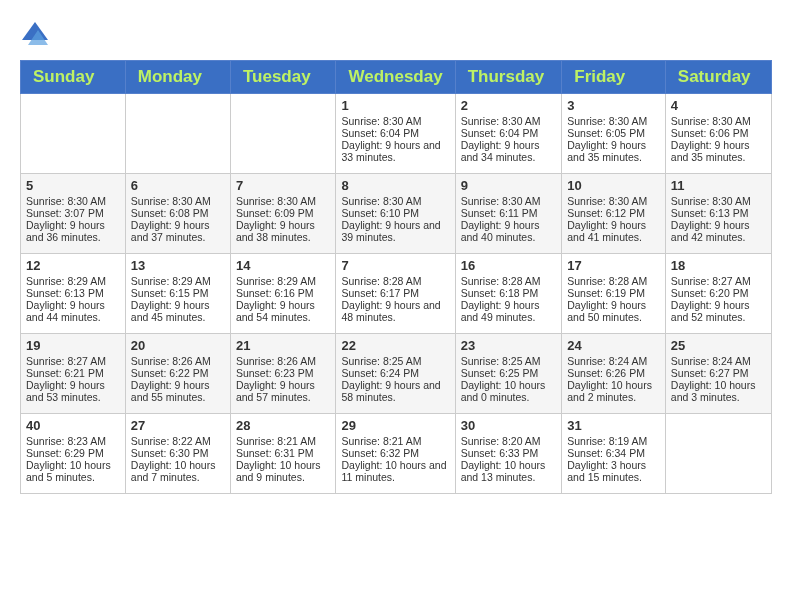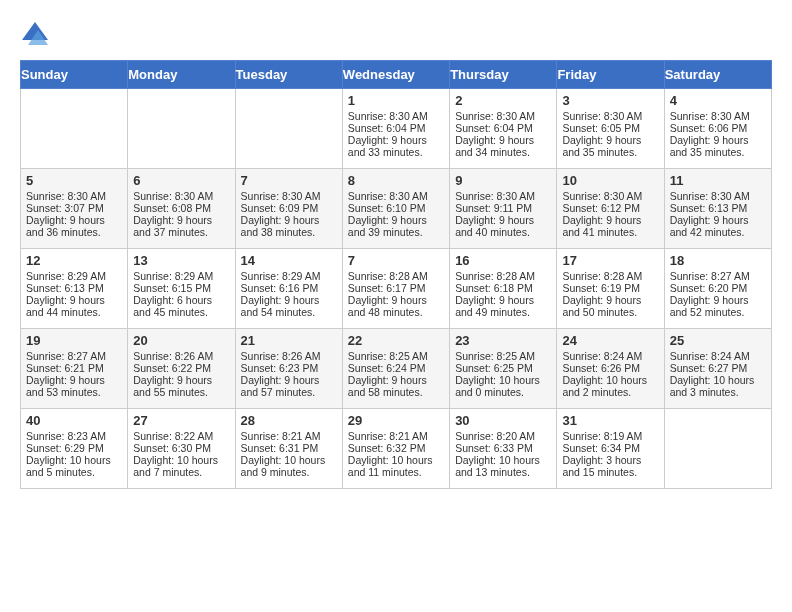--- a/index.html
+++ b/index.html
@@ -50,24 +50,24 @@
       font-size: 14px;
       color: #555;
     }
     .calendar {
       width: 100%;
       border-collapse: collapse;
       border: 1px solid #ccc;
     }
     .calendar th {
       background-color: #3a6fc4;
-      color: #ffffff;
-      font-size: 13px;
-      font-weight: bold;
-      padding: 6px 0;
+      color: #bef264;
+      font-size: 17px;
+      font-weight: bold;
+      padding: 6px 12px;
       text-align: left;
       border: 1px solid #5580cc;
     }
     .calendar td {
       vertical-align: top;
       border: 1px solid #ccc;
       padding: 4px 5px;
       width: calc(100% / 7);
       min-height: 80px;
       height: 80px;
@@ -171,21 +171,21 @@
         </td>
         <td>
           <span class="day-number">8</span>
           <div>Sunrise: 8:30 AM</div>
           <div>Sunset: 6:10 PM</div>
           <div>Daylight: 9 hours and 39 minutes.</div>
         </td>
         <td>
           <span class="day-number">9</span>
           <div>Sunrise: 8:30 AM</div>
-          <div>Sunset: 9:11 PM</div>
+          <div>Sunset: 6:11 PM</div>
           <div>Daylight: 9 hours and 40 minutes.</div>
         </td>
         <td>
           <span class="day-number">10</span>
           <div>Sunrise: 8:30 AM</div>
           <div>Sunset: 6:12 PM</div>
           <div>Daylight: 9 hours and 41 minutes.</div>
         </td>
         <td>
           <span class="day-number">11</span>
@@ -198,21 +198,21 @@
         <td>
           <span class="day-number">12</span>
           <div>Sunrise: 8:29 AM</div>
           <div>Sunset: 6:13 PM</div>
           <div>Daylight: 9 hours and 44 minutes.</div>
         </td>
         <td>
           <span class="day-number">13</span>
           <div>Sunrise: 8:29 AM</div>
           <div>Sunset: 6:15 PM</div>
-          <div>Daylight: 6 hours and 45 minutes.</div>
+          <div>Daylight: 9 hours and 45 minutes.</div>
         </td>
         <td>
           <span class="day-number">14</span>
           <div>Sunrise: 8:29 AM</div>
           <div>Sunset: 6:16 PM</div>
           <div>Daylight: 9 hours and 54 minutes.</div>
         </td>
         <td>
           <span class="day-number">7</span>
           <div>Sunrise: 8:28 AM</div>

